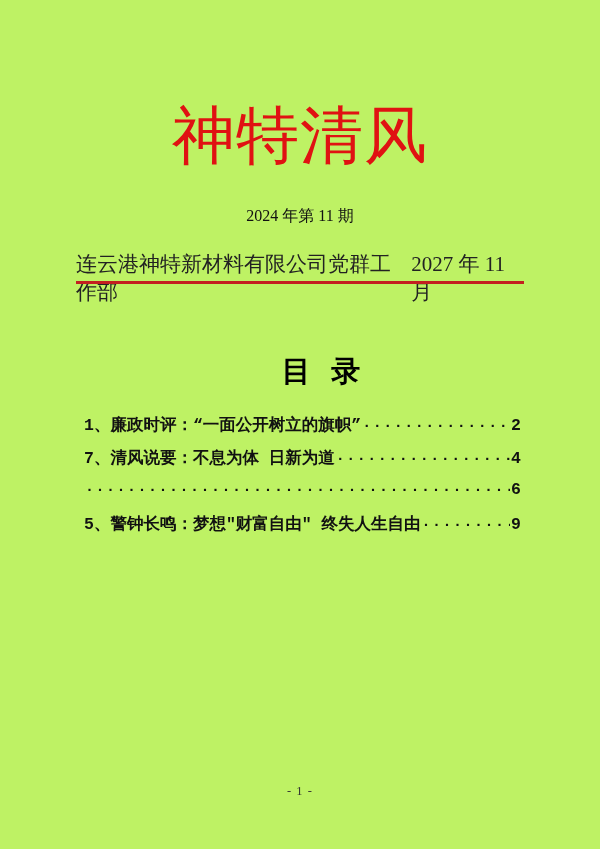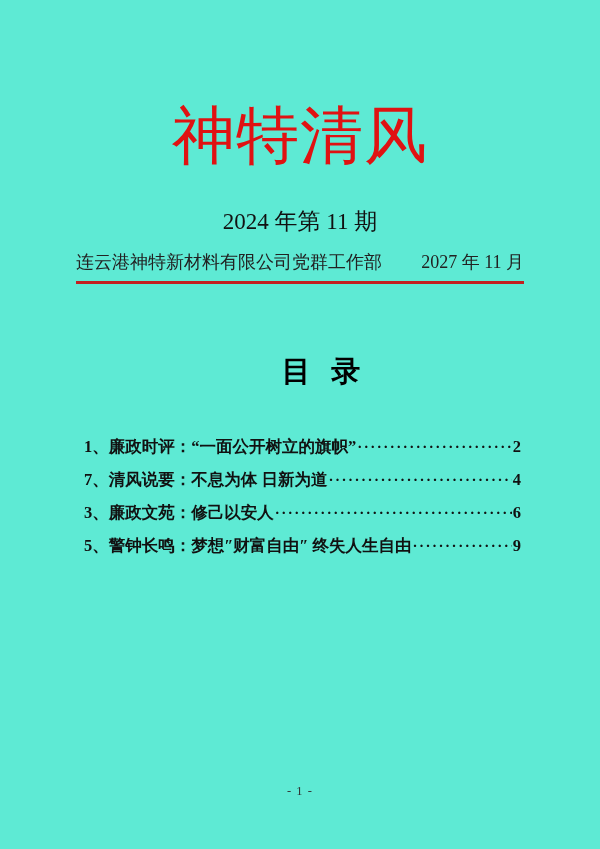--- a/index.html
+++ b/index.html
@@ -4,21 +4,21 @@
 <style>
   html, body {
     margin: 0;
     padding: 0;
     background: #ffffff;
   }
   .page {
     position: relative;
     width: 600px;
     height: 849px;
-    background: #5eead4;
+    background: #bef264;
     font-family: "Liberation Serif", "DejaVu Serif", serif;
     color: #1c1c1c;
     overflow: hidden;
   }
   .masthead-title {
     position: absolute;
     top: 100px;
     left: 0;
     right: 0;
     text-align: center;
@@ -28,32 +28,32 @@
     color: #e01212;
     letter-spacing: 1px;
     white-space: nowrap;
   }
   .issue-line {
     position: absolute;
     top: 206px;
     left: 0;
     right: 0;
     text-align: center;
-    font-size: 23px;
+    font-size: 16px;
     color: #111111;
   }
   .publisher-row {
     position: absolute;
     top: 250px;
     left: 76px;
     right: 76px;
     display: flex;
     justify-content: space-between;
     align-items: baseline;
-    font-size: 18px;
+    font-size: 21px;
     color: #222222;
   }
   .red-rule {
     position: absolute;
     top: 281px;
     left: 76px;
     right: 76px;
     height: 3px;
     background: #c32020;
   }
@@ -65,23 +65,24 @@
     text-align: center;
     font-size: 29px;
     font-weight: bold;
     color: #000000;
     letter-spacing: 2px;
     white-space: pre;
     margin-left: 44px;
   }
   .toc-list {
     position: absolute;
-    top: 436px;
+    top: 414px;
     left: 84px;
     right: 79px;
+    font-family: Liberation Mono, monospace;
   }
   .toc-entry {
     display: flex;
     align-items: baseline;
     height: 33px;
     font-size: 16.5px;
     font-weight: bold;
     color: #111111;
     white-space: nowrap;
   }
@@ -136,21 +137,20 @@
       <span class="toc-page-num">2</span>
     </div>
 
     <div class="toc-entry">
       <span class="toc-label">7、清风说要：不息为体 日新为道</span>
       <span class="toc-leader">····································································································</span>
       <span class="toc-page-num">4</span>
     </div>
 
     <div class="toc-entry">
-      <span class="toc-label">3、廉政文苑：修己以安人</span>
       <span class="toc-leader">····································································································</span>
       <span class="toc-page-num">6</span>
     </div>
 
     <div class="toc-entry">
       <span class="toc-label">5、警钟长鸣：梦想″财富自由″ 终失人生自由</span>
       <span class="toc-leader">····································································································</span>
       <span class="toc-page-num">9</span>
     </div>
 

